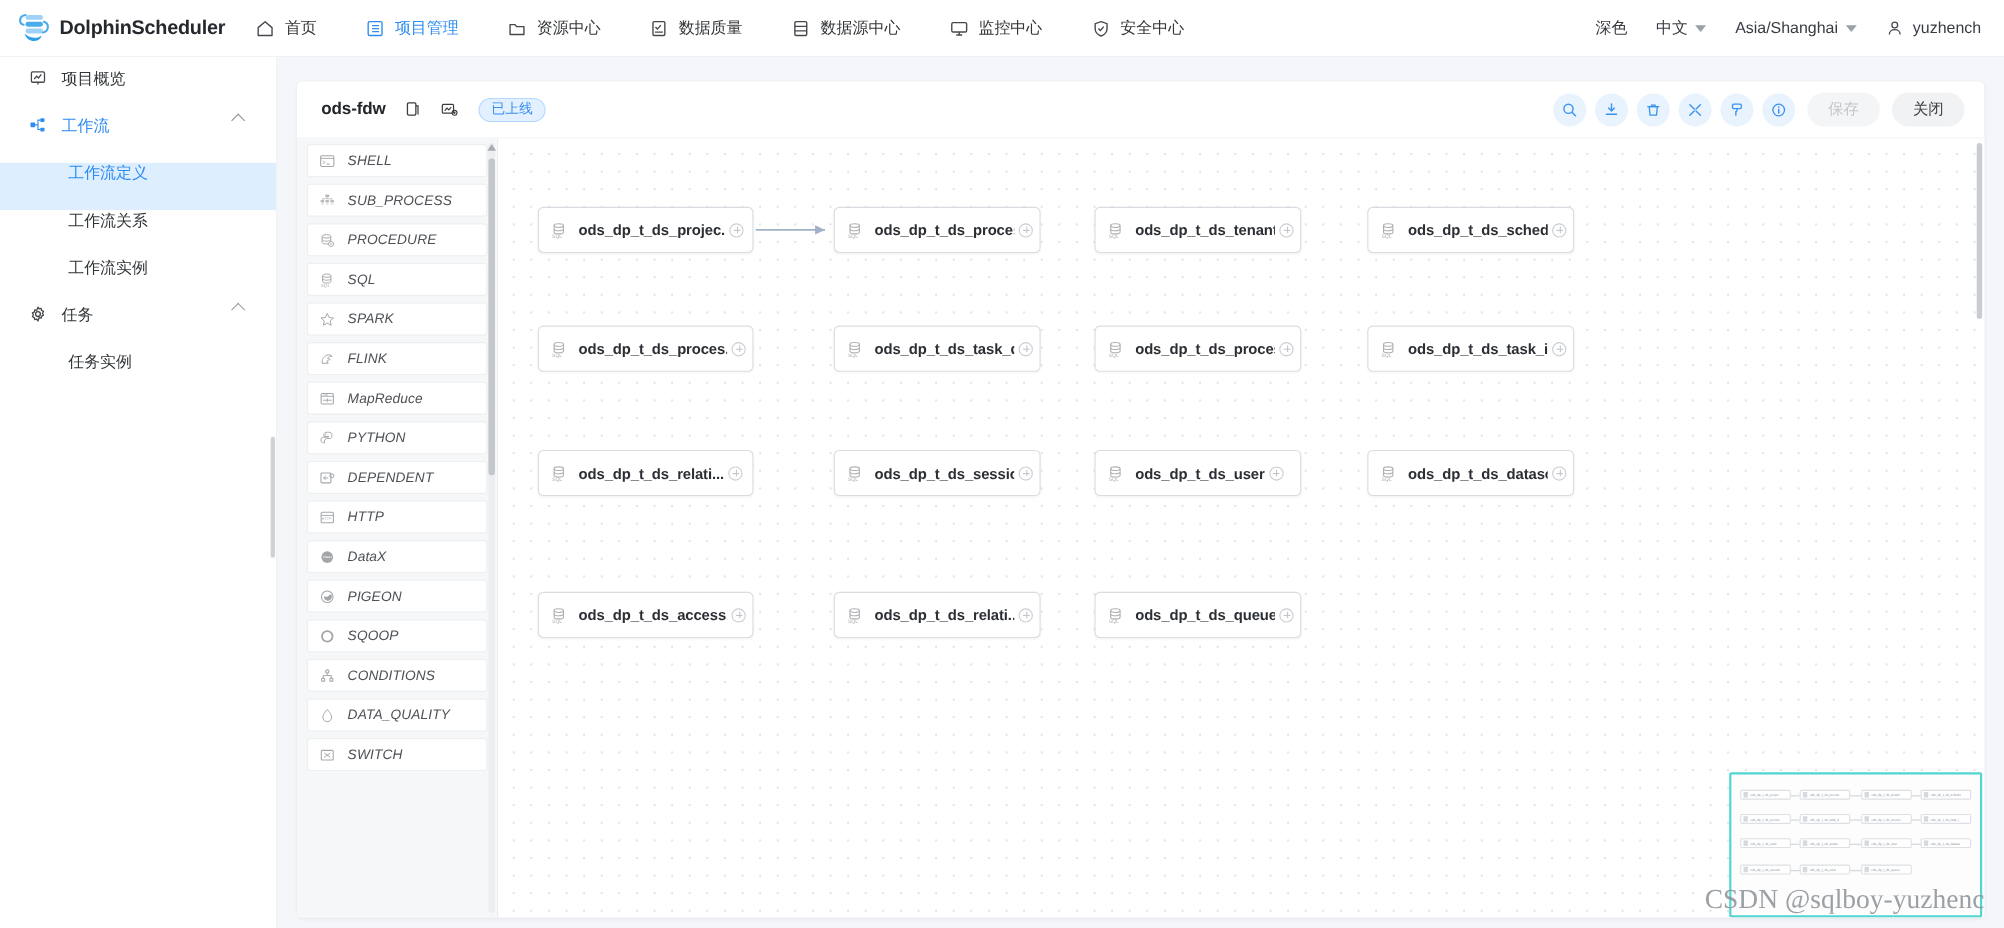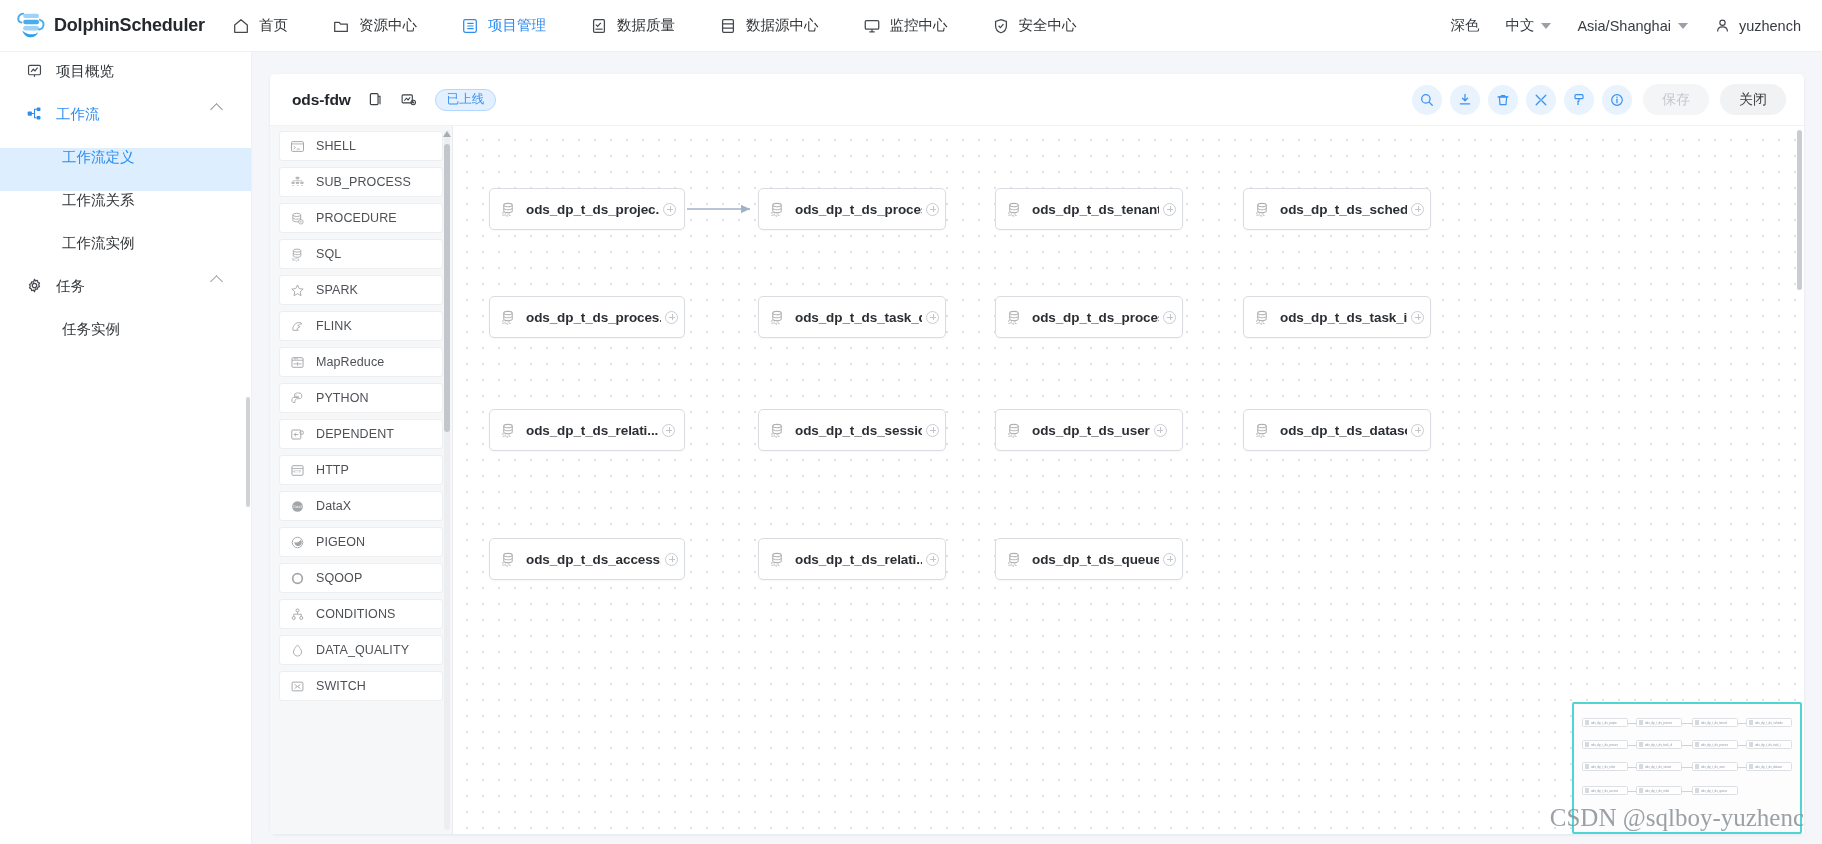--- a/index.html
+++ b/index.html
@@ -104,20 +104,21 @@
   .tasklist {
     position: absolute; top: 52px; left: 0; width: 183px; bottom: 0;
     background: #f6f7f8; border-right: 1px solid #ececee; overflow: hidden;
   }
   .tl-inner { padding: 5px 9px 0 9px; }
   .tl-item {
     height: 30px; background: #fff; border: 1px solid #eceef0; border-radius: 3px;
     display: flex; align-items: center; gap: 11px; padding-left: 10px;
     margin-bottom: 6px; font-size: 12.5px; color: #4d5156; cursor: pointer;
     letter-spacing: 0.1px;
+    font-style: italic;
   }
   .tl-ico { width: 15px; height: 15px; flex: none; opacity: .62; }
   .tl-bar {
     position: absolute; right: 2px; top: 4px; width: 6px; bottom: 4px;
     background: #eceef0; border-radius: 3px;
   }
   .tl-thumb {
     position: absolute; right: 2px; top: 18px; width: 6px; height: 288px;
     background: #c3c6cb; border-radius: 3px; cursor: pointer;
   }
@@ -206,36 +207,36 @@
 
   <div class="nav">
     <div class="nav-item">
       <span class="nav-ico">
         <svg viewBox="0 0 20 20" width="18" height="18">
             <path d="M3 9l7-6 7 6v8H3z" fill="none" stroke="#44484d" stroke-width="1.4" stroke-linejoin="round"></path>
           </svg>
       </span>
       <span>首页</span>
     </div>
-    <div class="nav-item">
-      <span class="nav-ico">
-        <svg viewBox="0 0 20 20" width="18" height="18">
-            <path d="M3 6h5l1.6 2H17v8H3z" fill="none" stroke="#44484d" stroke-width="1.4" stroke-linejoin="round"></path>
-          </svg>
-      </span>
-      <span>资源中心</span>
-    </div>
     <div class="nav-item active">
       <span class="nav-ico">
         <svg viewBox="0 0 20 20" width="18" height="18">
           <rect x="3" y="3" width="14" height="14" rx="1.6" fill="none" stroke="#2d8cf0" stroke-width="1.4"></rect>
           <path d="M7 7h7M7 10h7M7 13h7" stroke="#2d8cf0" stroke-width="1.3"></path>
         </svg>
       </span>
       <span>项目管理</span>
+    </div>
+    <div class="nav-item">
+      <span class="nav-ico">
+        <svg viewBox="0 0 20 20" width="18" height="18">
+            <path d="M3 6h5l1.6 2H17v8H3z" fill="none" stroke="#44484d" stroke-width="1.4" stroke-linejoin="round"></path>
+          </svg>
+      </span>
+      <span>资源中心</span>
     </div>
     <div class="nav-item">
       <span class="nav-ico">
         <svg viewBox="0 0 20 20" width="18" height="18">
           <rect x="4" y="3" width="12" height="14" rx="1.2" fill="none" stroke="#44484d" stroke-width="1.4"></rect>
           <path d="M6.5 8.5l2 2 3.5-4" fill="none" stroke="#44484d" stroke-width="1.4"></path>
           <path d="M6 13.5h8" stroke="#44484d" stroke-width="1.3"></path>
         </svg>
       </span>
       <span>数据质量</span>

